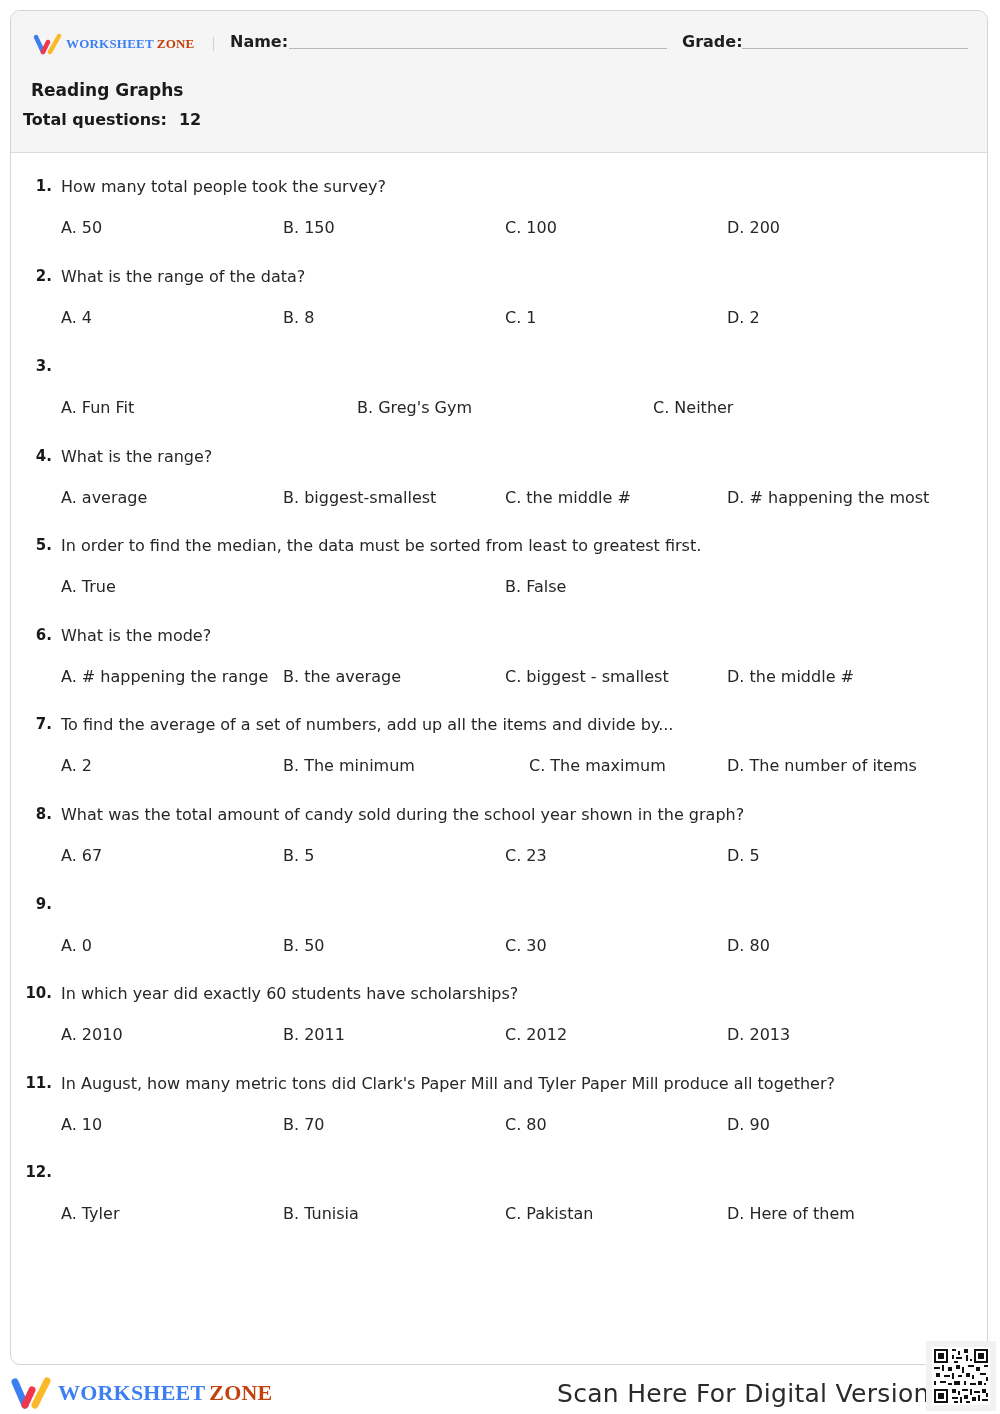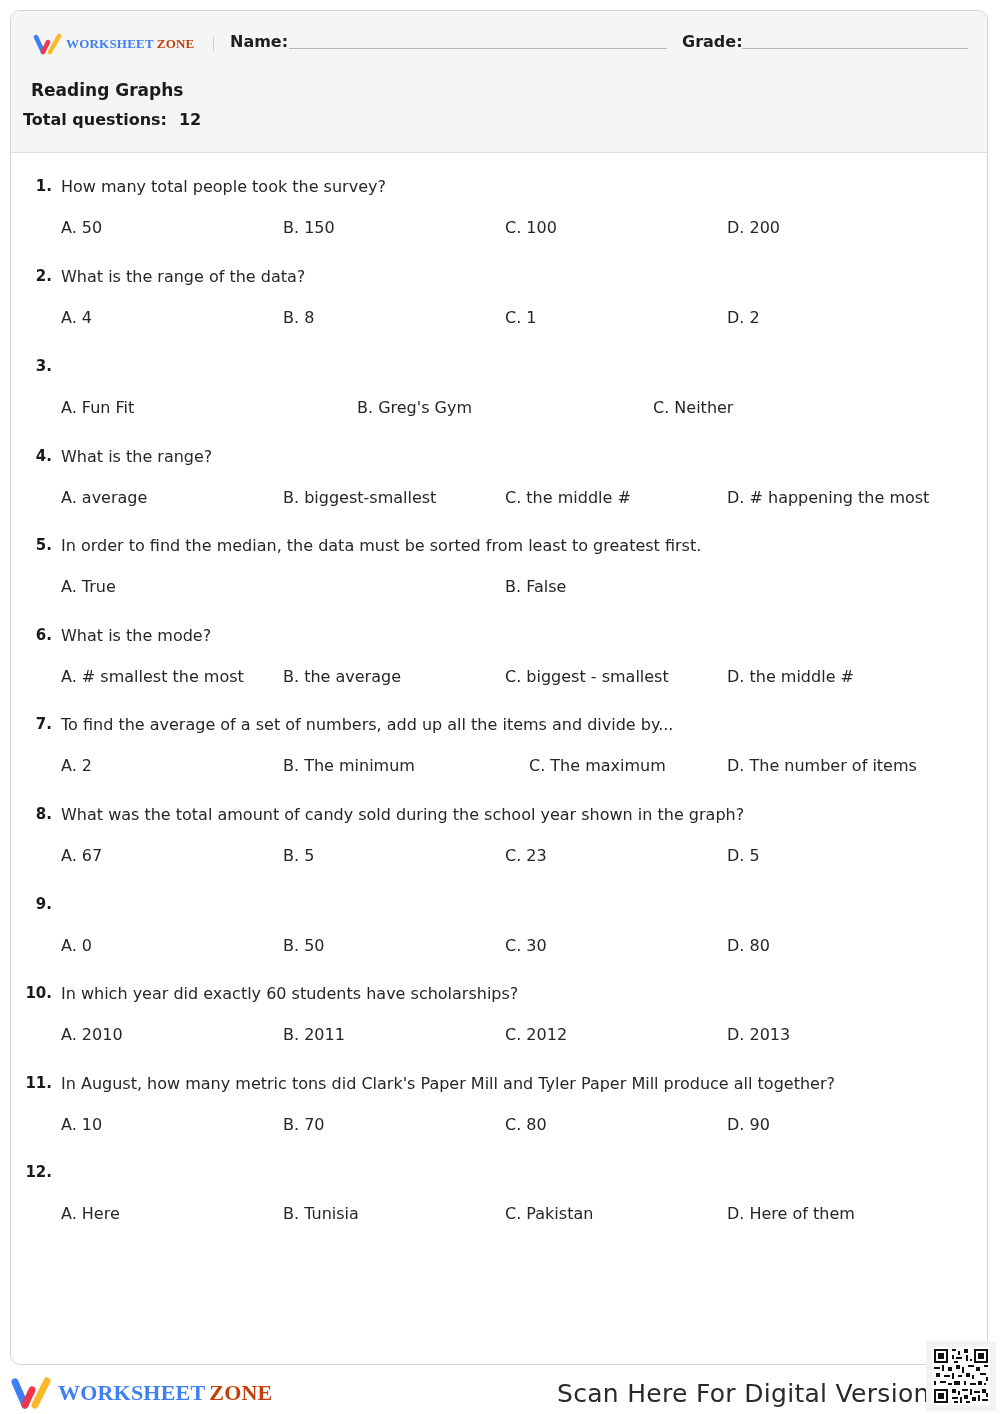--- a/index.html
+++ b/index.html
@@ -108,21 +108,21 @@
     <div class="q" style="top:359px">
       <span class="q-num">5.</span>
       <span class="q-text">In order to find the median, the data must be sorted from least to greatest first.</span>
       <span class="opt" style="left:50px">A. True</span>
       <span class="opt" style="left:494px">B. False</span>
     </div>
 
     <div class="q" style="top:449px">
       <span class="q-num">6.</span>
       <span class="q-text">What is the mode?</span>
-      <span class="opt" style="left:50px">A. # smallest the most</span>
+      <span class="opt" style="left:50px">A. # happening the range</span>
       <span class="opt" style="left:272px">B. the average</span>
       <span class="opt" style="left:494px">C. biggest - smallest</span>
       <span class="opt" style="left:716px">D. the middle #</span>
     </div>
 
     <div class="q" style="top:538px">
       <span class="q-num">7.</span>
       <span class="q-text">To find the average of a set of numbers, add up all the items and divide by...</span>
       <span class="opt" style="left:50px">A. 2</span>
       <span class="opt" style="left:272px">B. The minimum</span>
@@ -160,21 +160,21 @@
       <span class="q-num">11.</span>
       <span class="q-text">In August, how many metric tons did Clark's Paper Mill and Tyler Paper Mill produce all together?</span>
       <span class="opt" style="left:50px">A. 10</span>
       <span class="opt" style="left:272px">B. 70</span>
       <span class="opt" style="left:494px">C. 80</span>
       <span class="opt" style="left:716px">D. 90</span>
     </div>
 
     <div class="q" style="top:986px">
       <span class="q-num">12.</span>
-      <span class="opt" style="left:50px">A. Here</span>
+      <span class="opt" style="left:50px">A. Tyler</span>
       <span class="opt" style="left:272px">B. Tunisia</span>
       <span class="opt" style="left:494px">C. Pakistan</span>
       <span class="opt" style="left:716px">D. Here of them</span>
     </div>
   </div>
 </div>
 
 <div class="footer-logo">
   <svg width="42" height="34" viewBox="0 0 42 34">
     <line x1="5" y1="6" x2="15" y2="29" stroke="#3d7ff0" stroke-width="7" stroke-linecap="round"></line>

